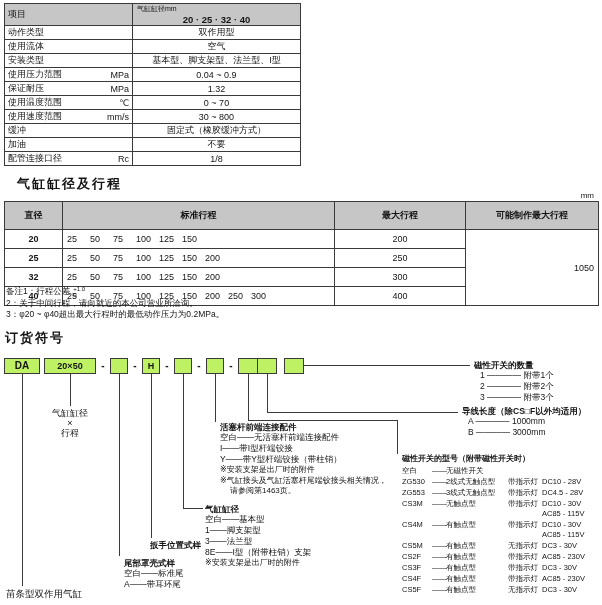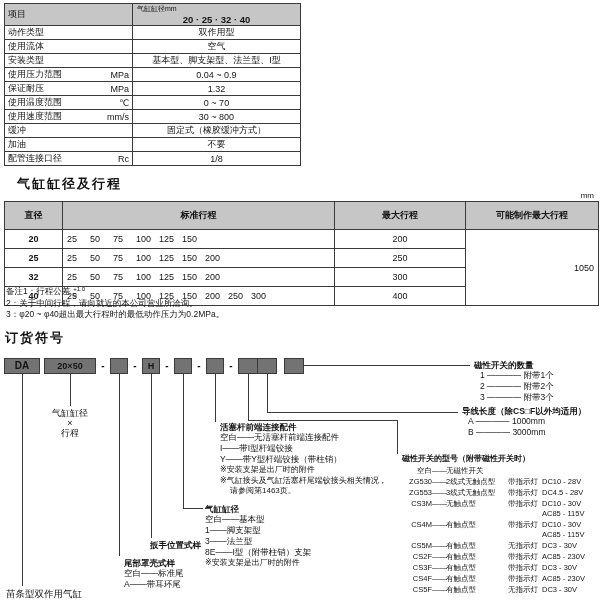--- a/index.html
+++ b/index.html
@@ -27,35 +27,35 @@
   .dia{text-align:center;font-weight:bold;}
   .strokes{padding-left:8px;}
   .sv{display:inline-block;width:23px;}
   .max{text-align:center;}
   .possible{text-align:right;font-size:9.5px;}
   .notes{position:absolute;left:6px;top:286px;font-size:8.5px;line-height:11px;}
   .tol{display:inline-flex;flex-direction:column;font-size:6px;line-height:6px;vertical-align:middle;margin-left:3px;}
   
   .diagram{position:absolute;left:0;top:352px;width:602px;height:253px;}
   .cbox{position:absolute;top:6px;height:16px;box-sizing:border-box;border:1px solid #3a3a3a;
-        font-size:9px;font-weight:bold;text-align:center;line-height:14px;background:#737373;}
+        font-size:9px;font-weight:bold;text-align:center;line-height:14px;background:#bef264;}
   .cdash{position:absolute;top:6px;line-height:16px;font-size:10px;font-weight:bold;width:8px;text-align:center;}
   .ln{position:absolute;background:#3a3a3a;}
   .blk{position:absolute;white-space:nowrap;}
   .bt{font-weight:bold;font-size:8.5px;line-height:10px;}
   .bo{font-size:8.5px;line-height:11px;}
   .bnote{font-size:8px;line-height:10.5px;}
   .ind{margin-left:6px;}
   .ind2{margin-left:10px;}
   .ctr{text-align:center;width:72px;white-space:normal;font-size:9px;line-height:10px;}
   .serieslbl{font-size:9.5px;}
   
   .mblk{position:absolute;left:402px;top:102px;width:198px;}
   .mrow{display:flex;font-size:7.5px;line-height:10px;margin-bottom:1px;white-space:nowrap;}
-  .m-code{width:30px;text-align:right;flex:none;}
+  .m-code{width:30px;flex:none;}
   .m-dash{width:14px;text-align:center;flex:none;}
   .m-type{width:62px;flex:none;}
   .m-lamp{width:34px;flex:none;}
   .m-volt{display:flex;flex-direction:column;flex:1;justify-content:flex-end;}
 </style>
 </head>
 <body>
 
 <div class="page">
 

